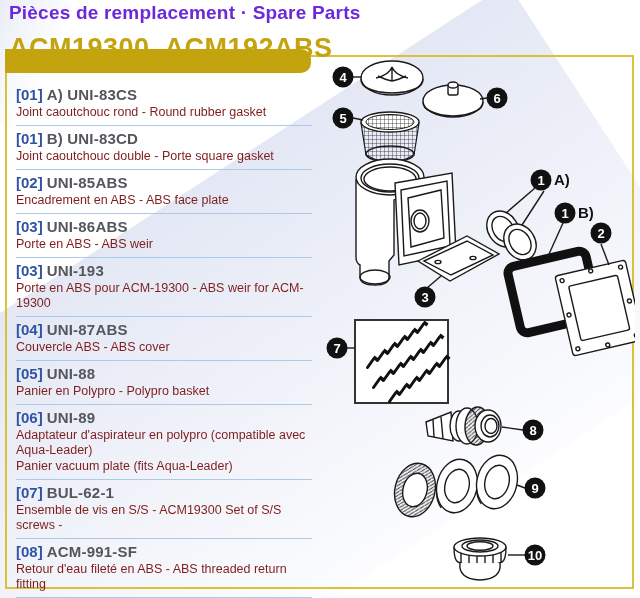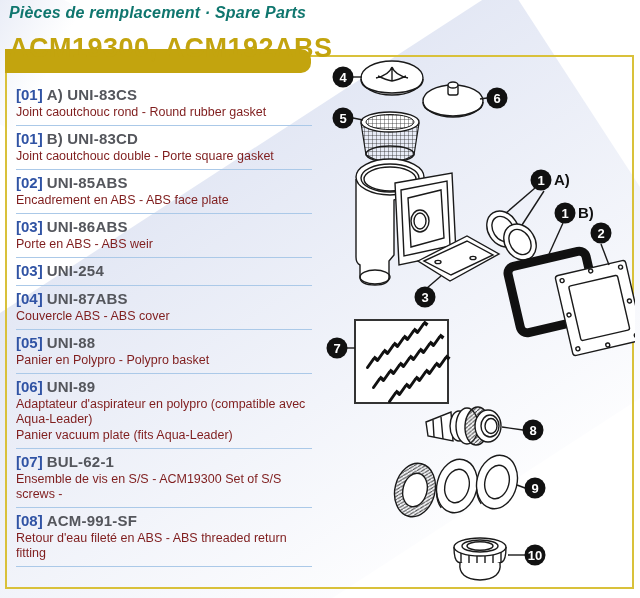--- a/index.html
+++ b/index.html
@@ -14,22 +14,22 @@
     background:linear-gradient(to bottom, rgba(205,213,236,0.55), rgba(235,238,248,0.15));
     transform:rotate(-33deg);transform-origin:left top;z-index:0;
   }
   .swoosh-top{
     position:absolute;left:-36px;top:-20px;width:90px;height:140px;
     background:linear-gradient(to right, rgba(205,213,236,0.5), rgba(235,238,248,0));
     transform:rotate(28deg);z-index:0;
   }
   .header{position:absolute;left:9px;top:3px;z-index:3;}
   .title-line1{
-    font-size:16px;font-weight:bold;font-style:italic;
-    color:#0f766e;letter-spacing:0.2px;line-height:20px;
+    font-size:19px;font-weight:bold;
+    color:#6d28d9;letter-spacing:0.2px;line-height:20px;
   }
   .title-line2{
     font-size:27px;font-weight:bold;color:#c3a40e;
     letter-spacing:0.5px;line-height:27px;margin-top:12px;
   }
   .gold-bar{
     position:absolute;left:5px;top:49px;width:306px;height:24px;
     background:#c3a40e;border-radius:0 10px 10px 0;z-index:2;
   }
   .frame{
@@ -88,21 +88,22 @@
     <div class="part-title"><span class="ref">[02]</span><span class="code">UNI-85ABS</span></div>
     <div class="desc">Encadrement en ABS - ABS face plate</div>
   </div>
 
   <div class="part">
     <div class="part-title"><span class="ref">[03]</span><span class="code">UNI-86ABS</span></div>
     <div class="desc">Porte en ABS - ABS weir</div>
   </div>
 
   <div class="part">
-    <div class="part-title"><span class="ref">[03]</span><span class="code">UNI-254</span></div>
+    <div class="part-title"><span class="ref">[03]</span><span class="code">UNI-193</span></div>
+    <div class="desc">Porte en ABS pour ACM-19300 - ABS weir for ACM-19300</div>
   </div>
 
   <div class="part">
     <div class="part-title"><span class="ref">[04]</span><span class="code">UNI-87ABS</span></div>
     <div class="desc">Couvercle ABS - ABS cover</div>
   </div>
 
   <div class="part">
     <div class="part-title"><span class="ref">[05]</span><span class="code">UNI-88</span></div>
     <div class="desc">Panier en Polypro - Polypro basket</div>

